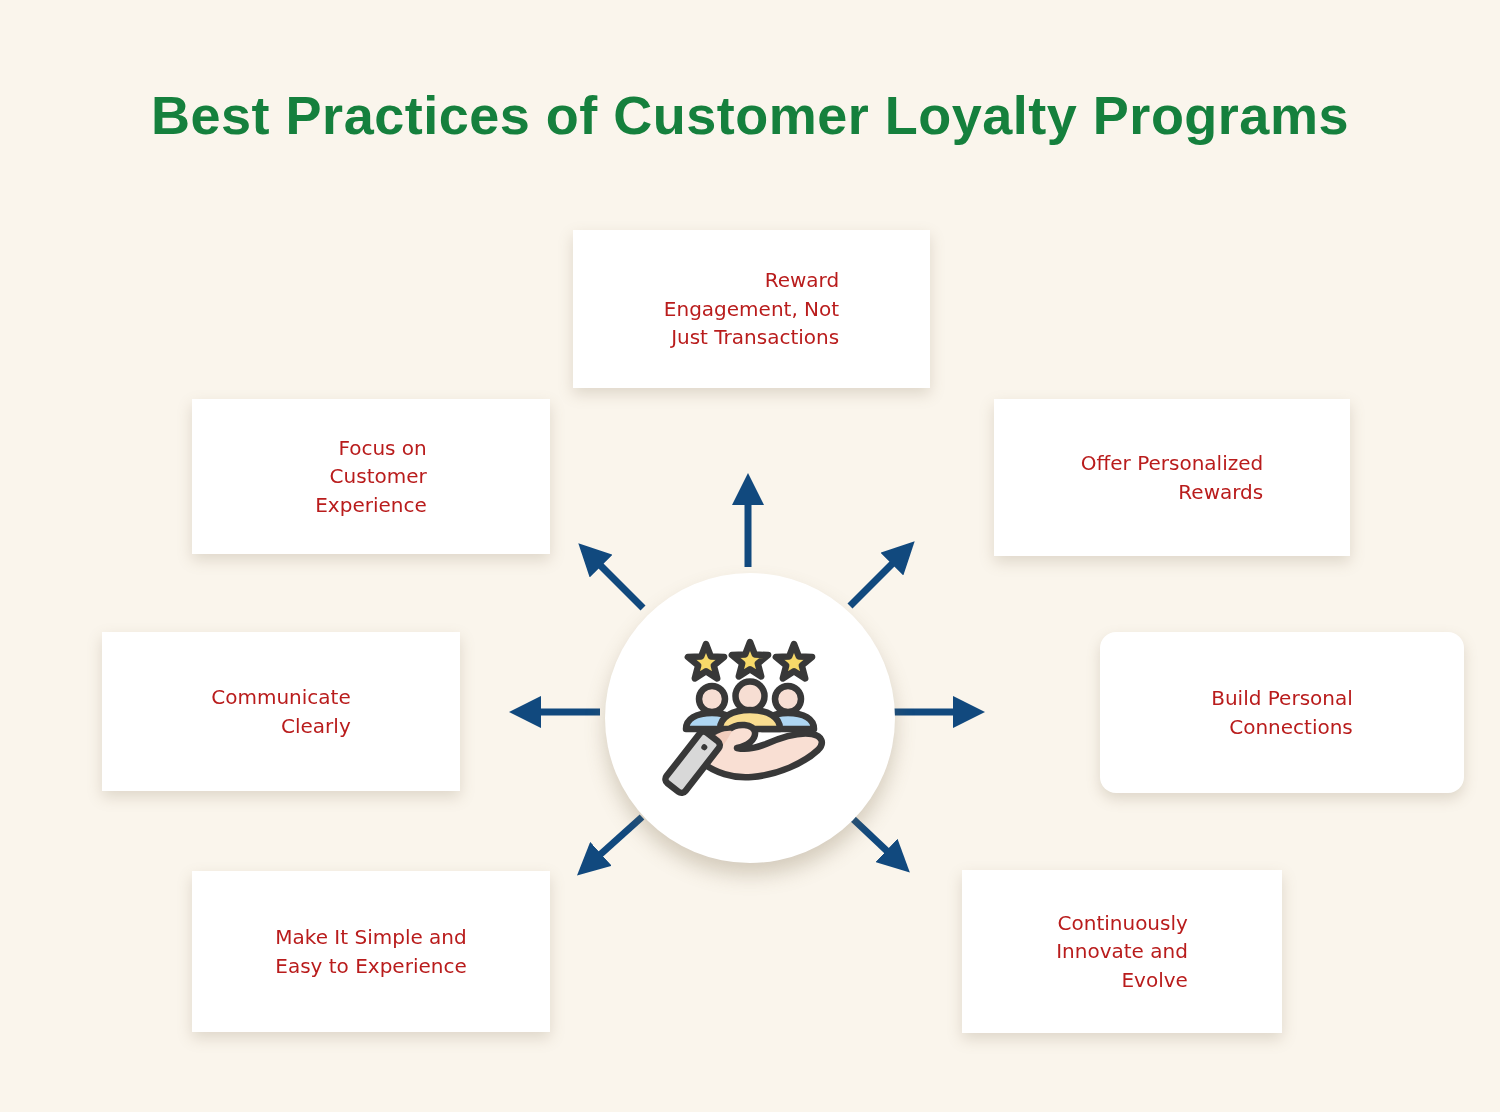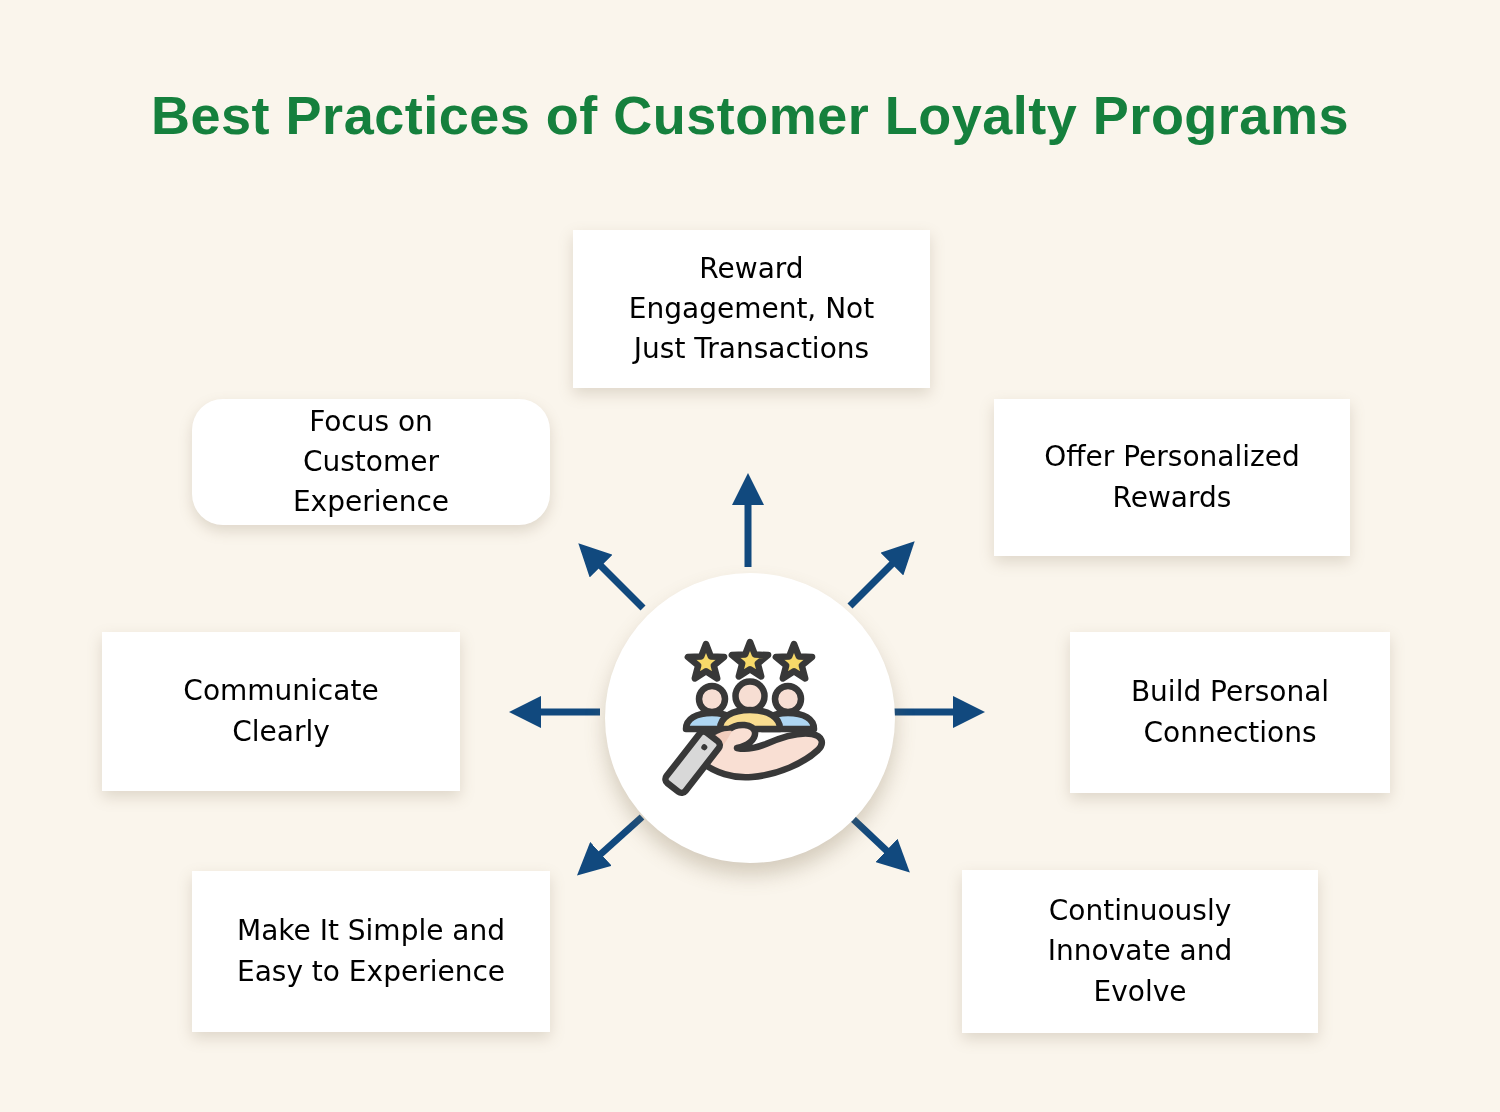--- a/index.html
+++ b/index.html
@@ -35,33 +35,34 @@
     position: absolute;
     background: #FFFFFF;
     box-shadow: 0 6px 14px rgba(128, 110, 80, 0.22);
     display: flex;
     align-items: center;
     justify-content: center;
     text-align: center;
   }
   .node-label {
     font-family: "DejaVu Sans", "Liberation Sans", sans-serif;
-    font-size: 28px;
+    font-size: 20px;
     line-height: 1.43;
-    color: #000000;
+    color: #b91c1c;
     white-space: pre-line;
     padding: 0 16px;
+    text-align: right;
   }
   .pos-top          { left: 573px;  top: 230px; width: 357px; height: 158px; }
-  .pos-upper-left   { left: 192px;  top: 399px; width: 358px; height: 126px; border-radius: 31px; }
+  .pos-upper-left   { left: 192px;  top: 399px; width: 358px; height: 155px; }
   .pos-upper-right  { left: 962px;  top: 399px; width: 356px; height: 157px; margin-left: 32px; }
   .pos-middle-left  { left: 102px;  top: 632px; width: 358px; height: 159px; }
-  .pos-middle-right { left: 1070px; top: 632px; width: 320px; height: 161px; }
+  .pos-middle-right { left: 1100px; top: 632px; width: 364px; height: 161px; border-radius: 16px; }
   .pos-bottom-left  { left: 192px;  top: 871px; width: 358px; height: 161px; }
-  .pos-bottom-right { left: 962px;  top: 870px; width: 356px; height: 163px; }
+  .pos-bottom-right { left: 962px;  top: 870px; width: 320px; height: 163px; }
   .center-circle {
     position: absolute;
     left: 605px; top: 573px;
     width: 290px; height: 290px;
     border-radius: 50%;
     background: #FFFFFF;
     box-shadow: 0 12px 20px rgba(125, 108, 80, 0.30);
     display: flex;
     align-items: center;
     justify-content: center;

